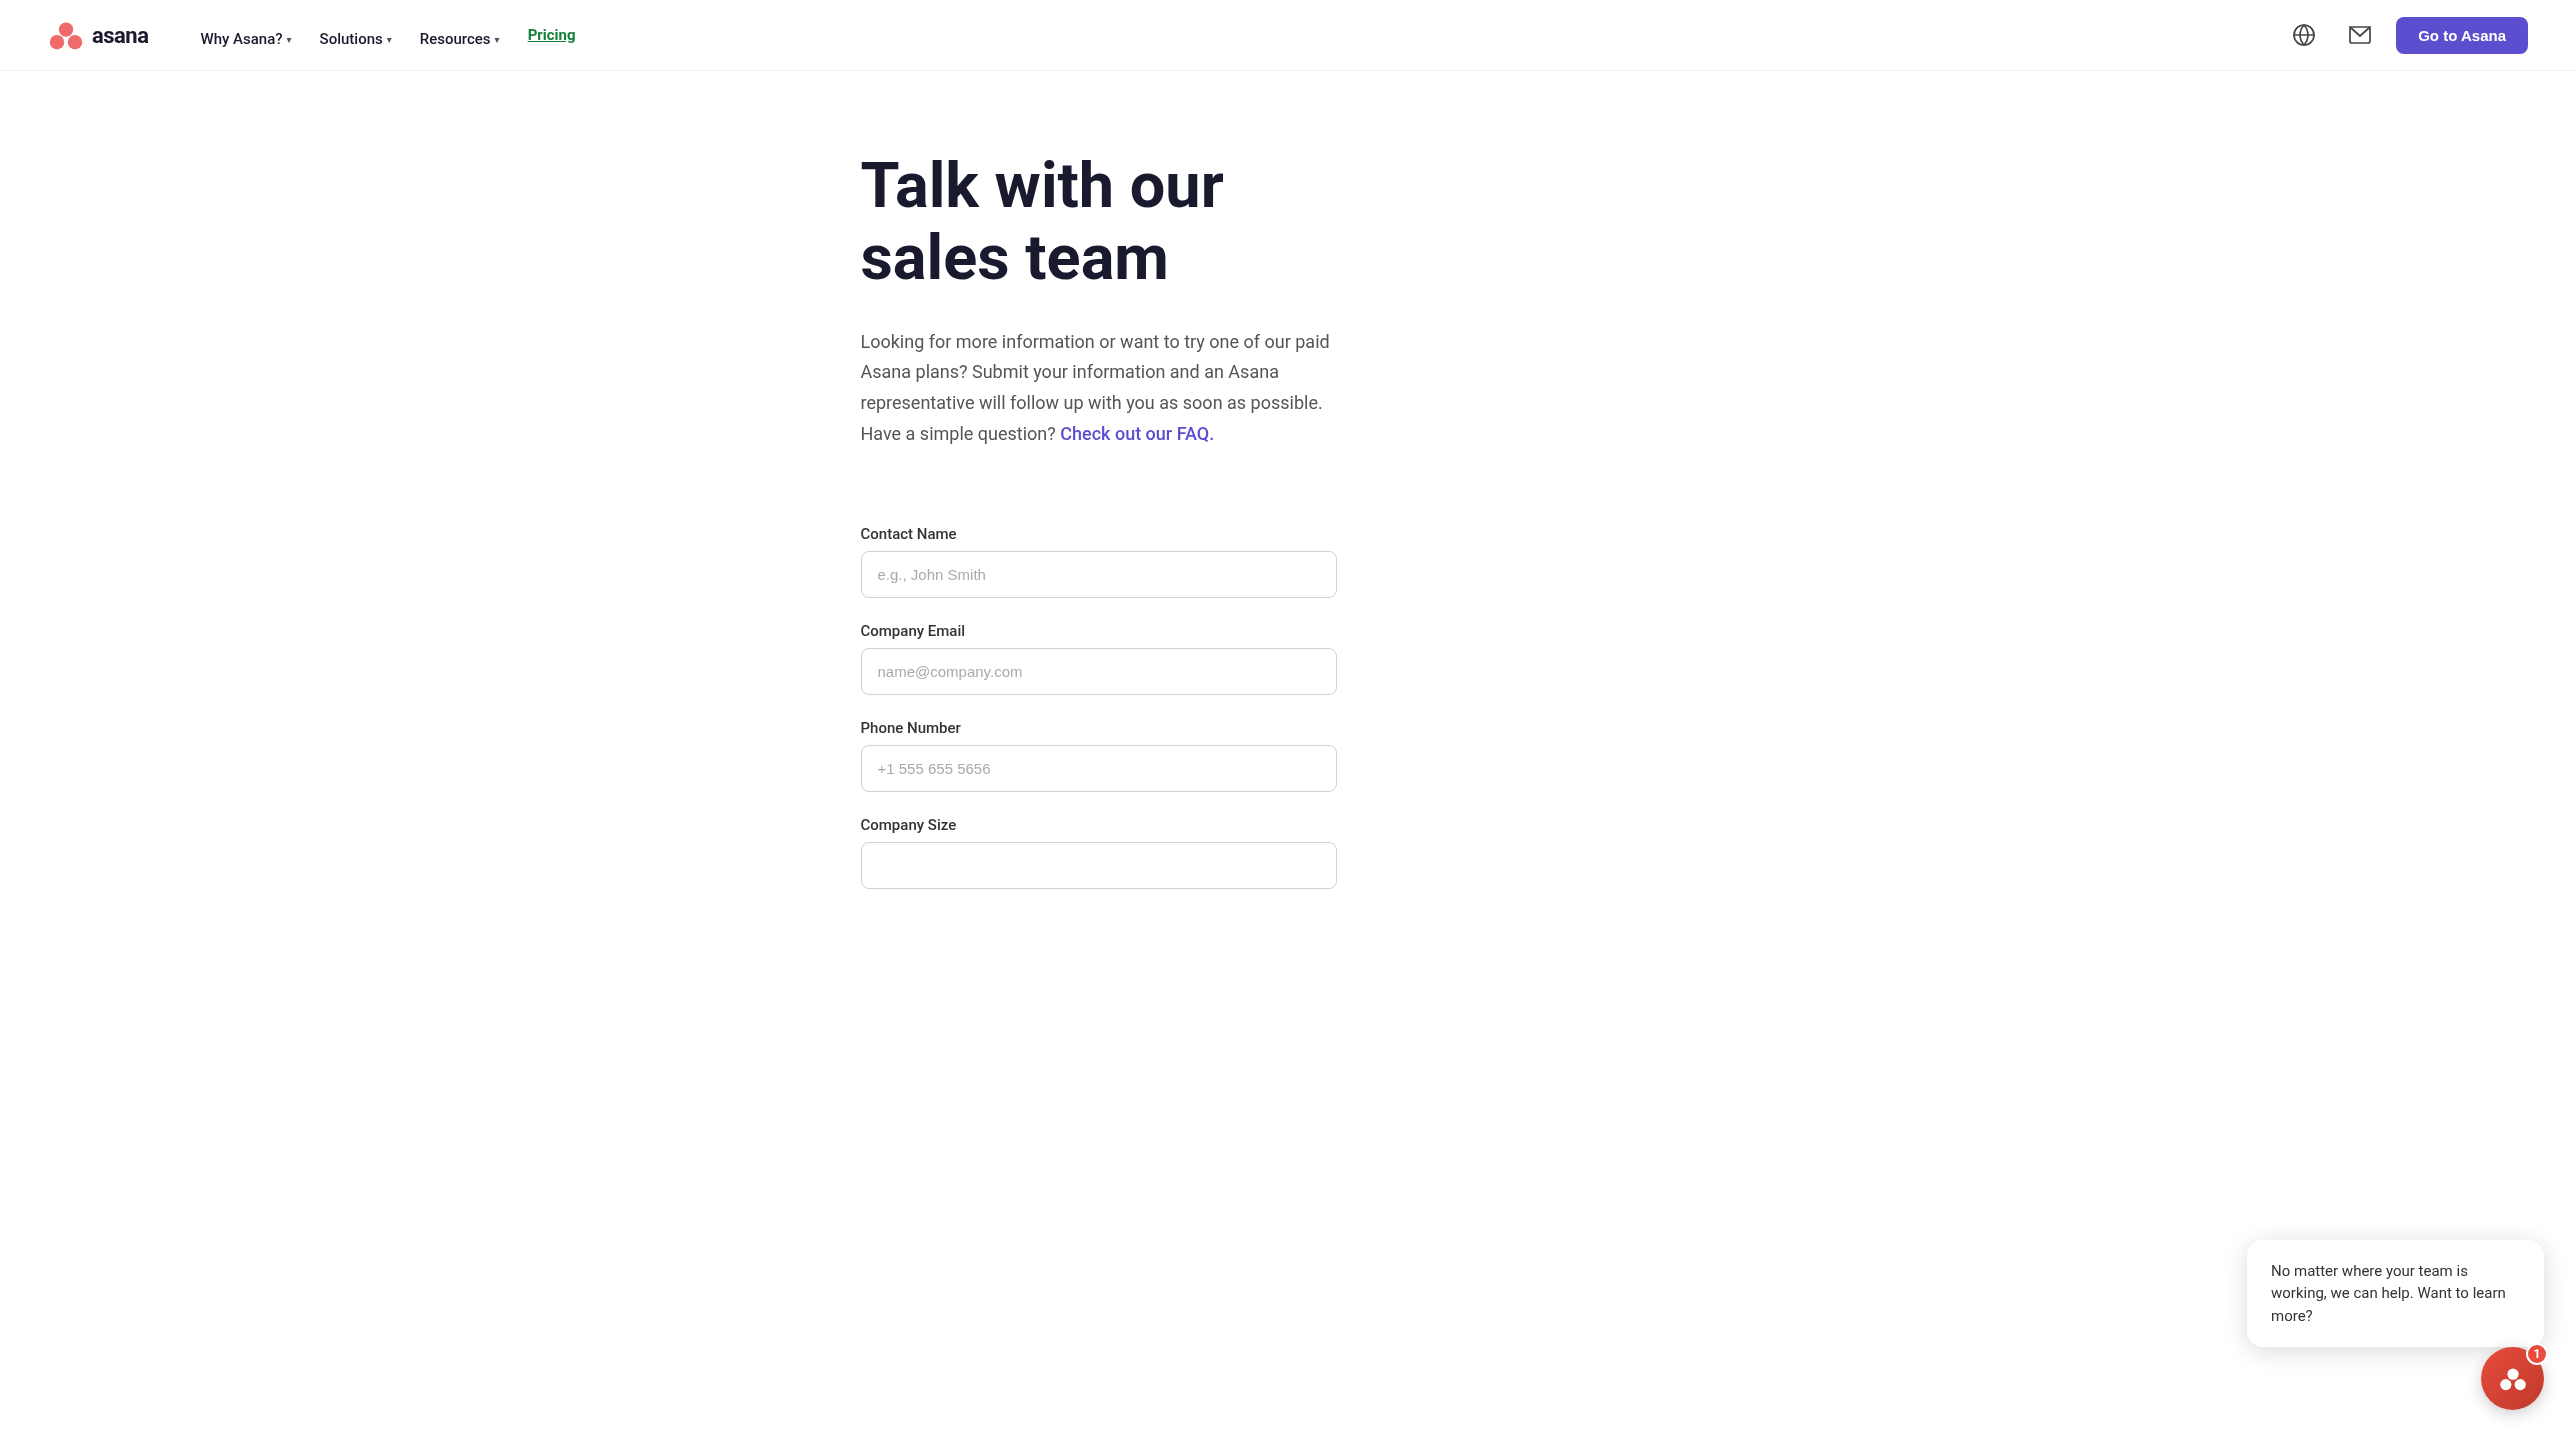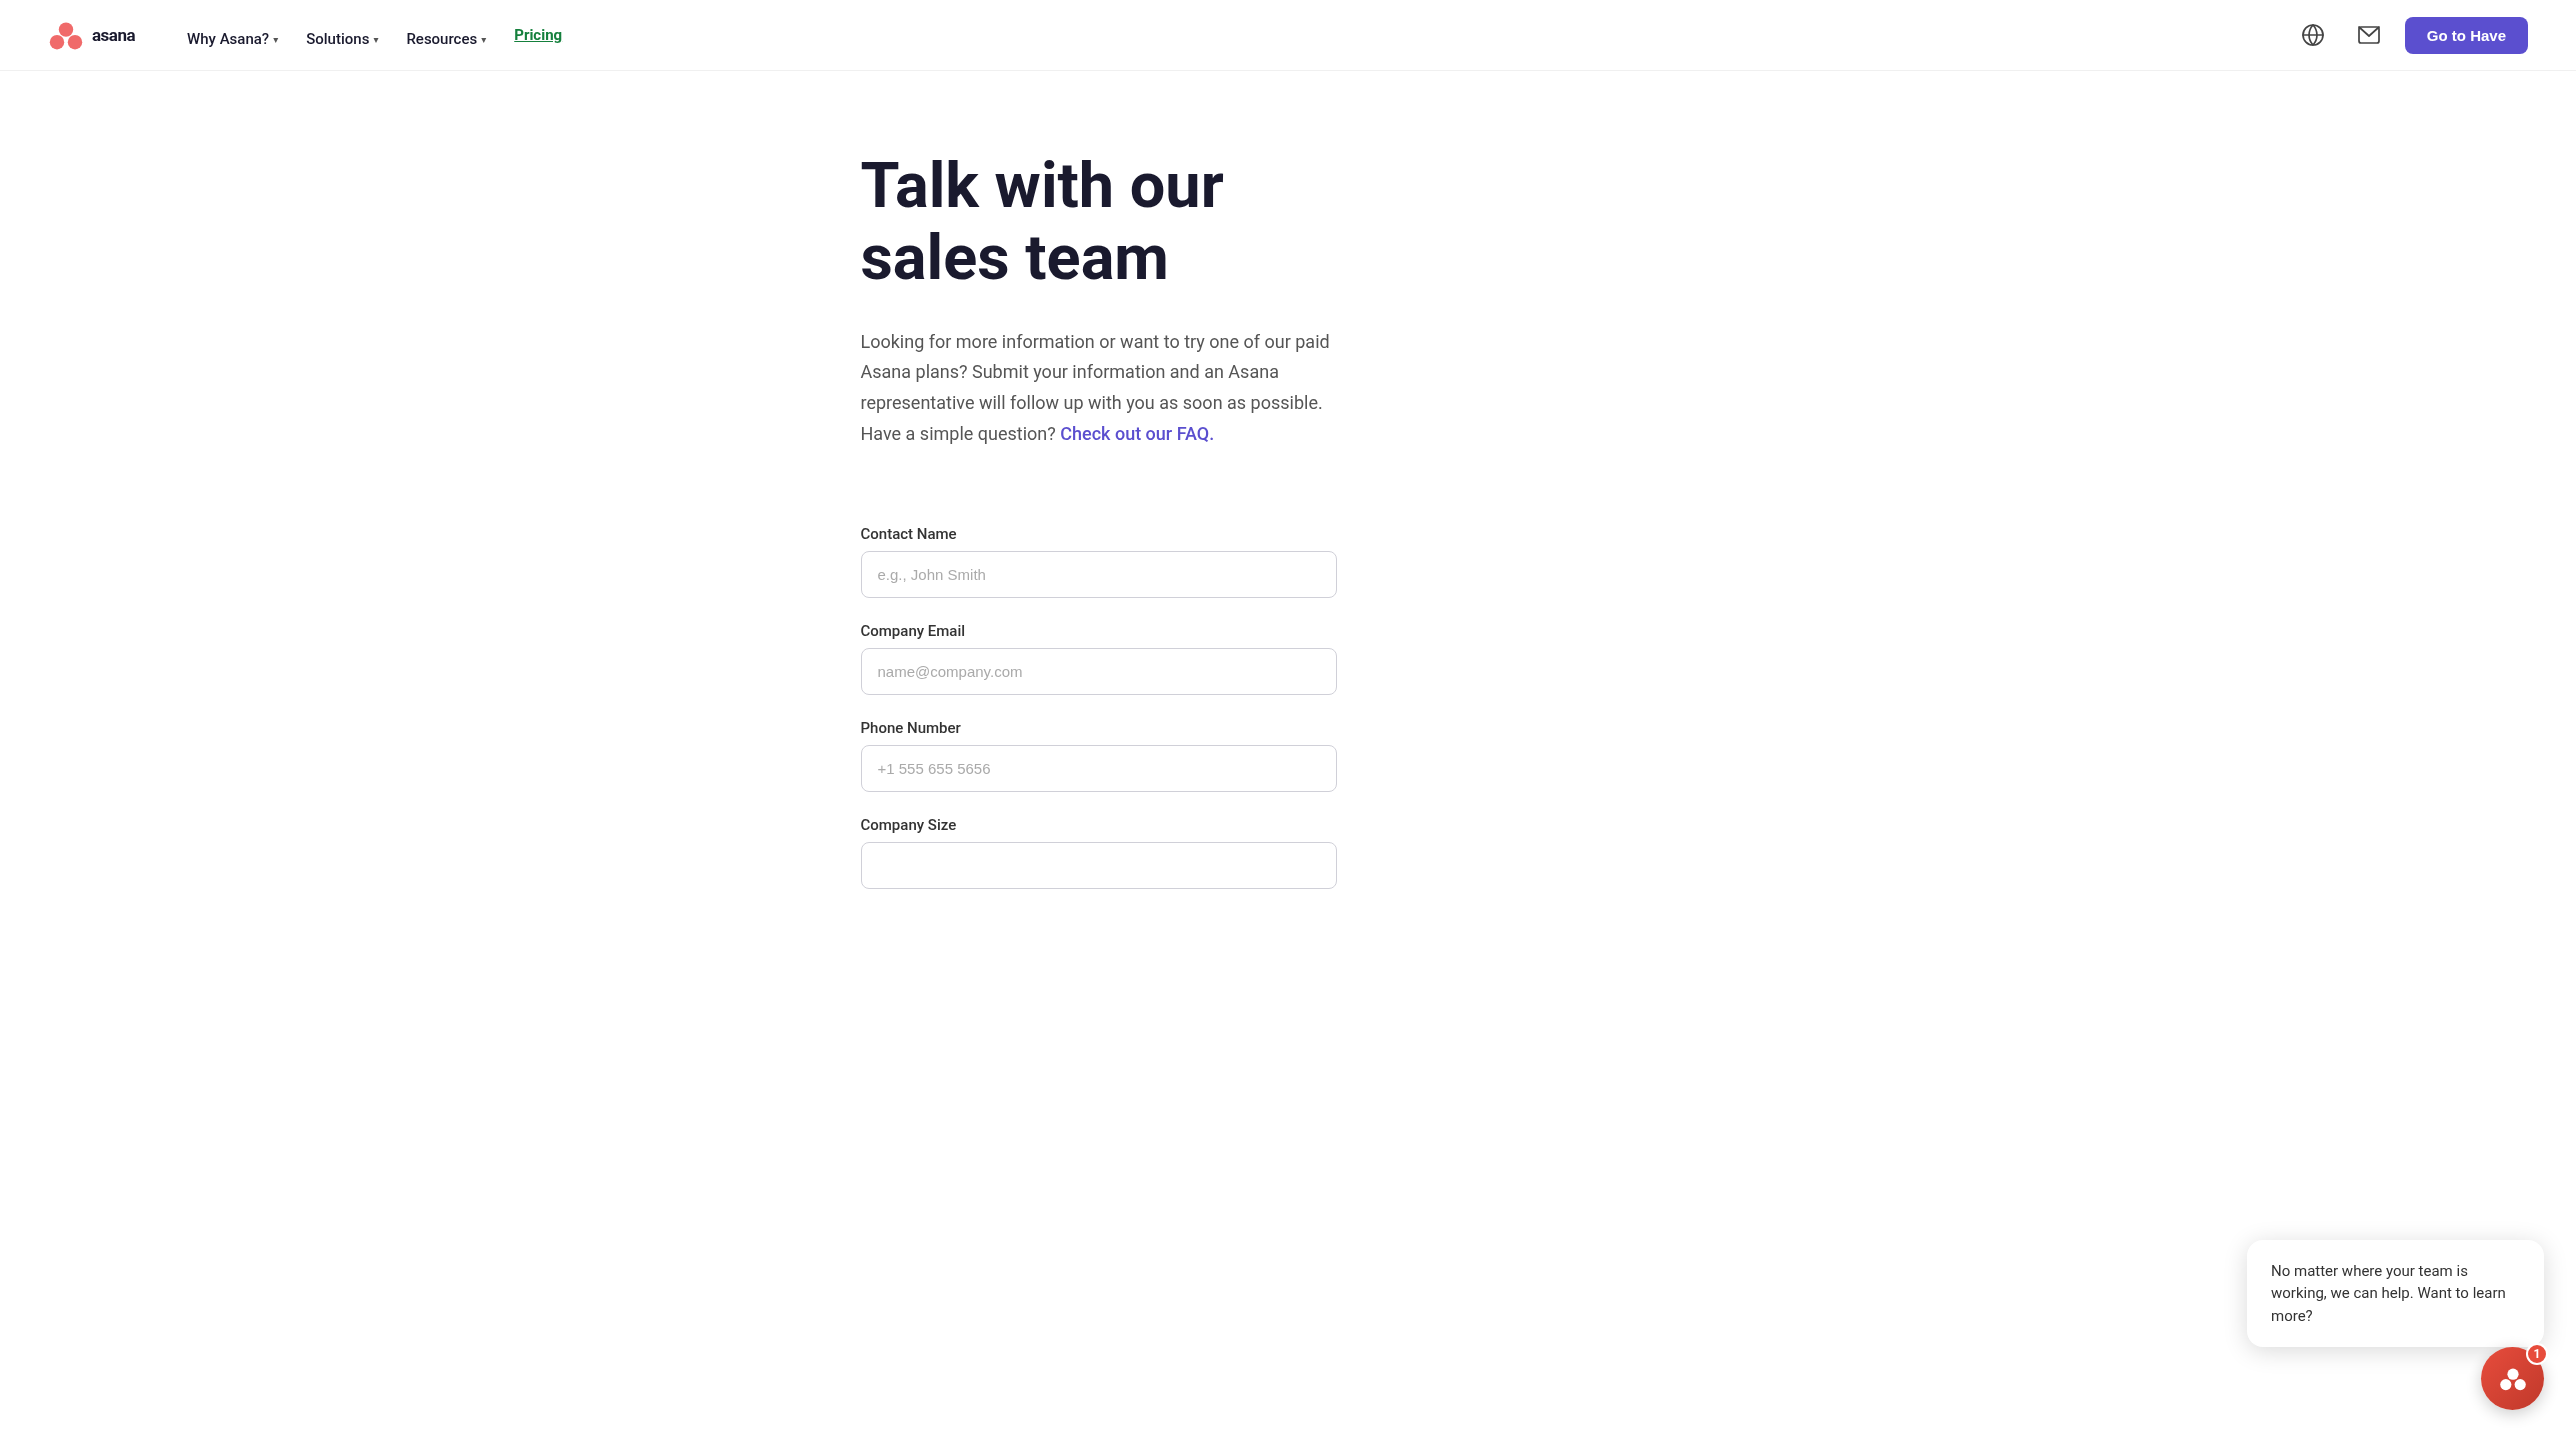--- a/index.html
+++ b/index.html
@@ -35,21 +35,21 @@
       text-decoration: none;
       margin-right: 40px;
     }
 
     .asana-logo-icon {
       width: 36px;
       height: 36px;
     }
 
     .asana-logo-text {
-      font-size: 17px;
+      font-size: 22px;
       font-weight: 700;
       color: #1a1a2e;
       letter-spacing: -0.5px;
     }
 
     .navbar-nav {
       display: flex;
       align-items: center;
       gap: 4px;
       flex: 1;
@@ -284,21 +284,21 @@
         <line x1="2" y1="12" x2="22" y2="12"></line>
         <path d="M12 2a15.3 15.3 0 0 1 4 10 15.3 15.3 0 0 1-4 10 15.3 15.3 0 0 1-4-10 15.3 15.3 0 0 1 4-10z"></path>
       </svg>
     </button>
     <button class="icon-btn mail-icon" title="Messages">
       <svg viewBox="0 0 24 24" fill="none" stroke="currentColor" stroke-width="1.7" stroke-linecap="round" stroke-linejoin="round">
         <rect x="2" y="4" width="20" height="16" rx="2"></rect>
         <polyline points="2,4 12,13 22,4"></polyline>
       </svg>
     </button>
-    <button class="btn-cta">Go to Have</button>
+    <button class="btn-cta">Go to Asana</button>
   </div>
 </nav>
 
 <main class="main-content">
   <h1 class="page-heading">
     <span>Talk with our</span><br>
     <span>sales team</span>
   </h1>
 
   <p class="page-description">

